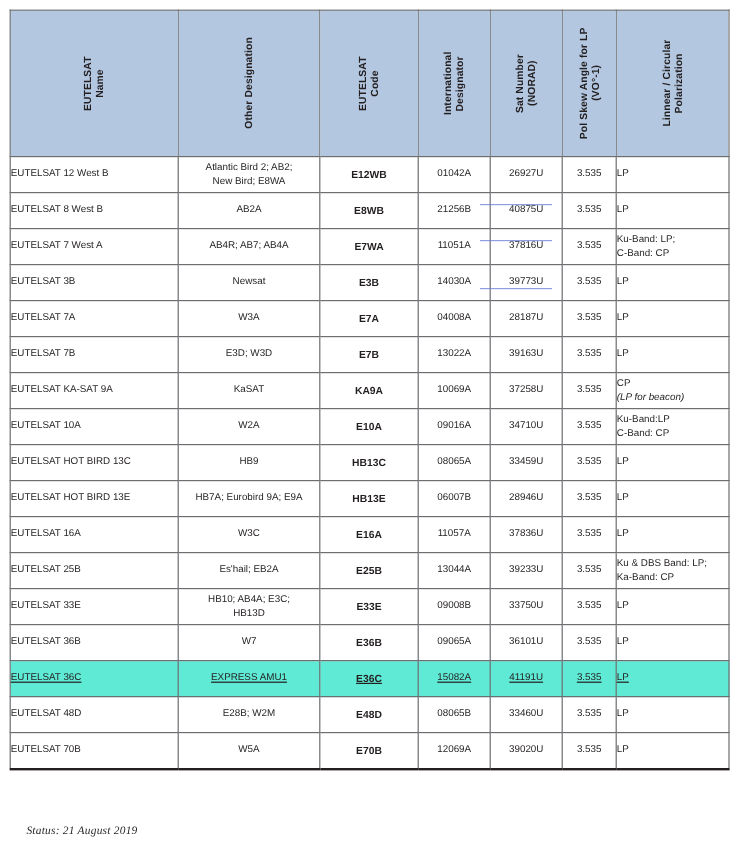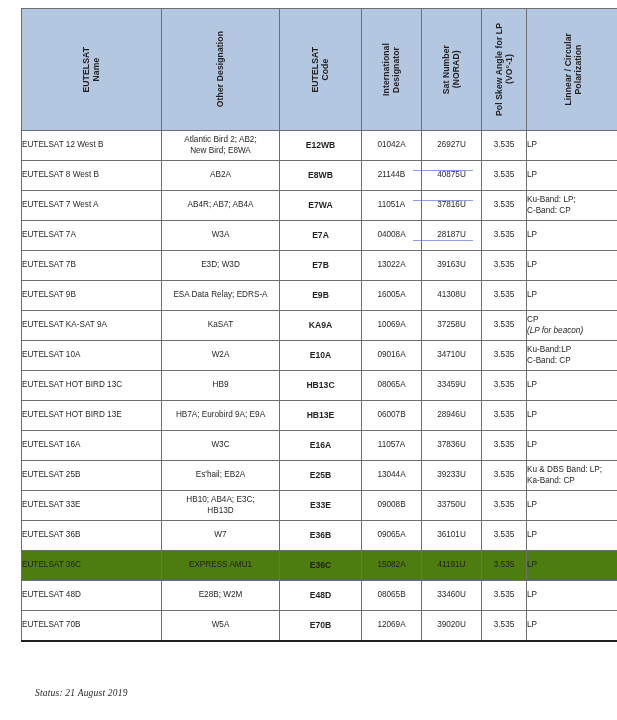--- a/index.html
+++ b/index.html
@@ -10,21 +10,21 @@
   body {
     width: 617px;
     height: 720px;
     font-family: "Liberation Sans", sans-serif;
     color: #231f20;
     overflow: hidden;
     position: relative;
   }
   #page {
     position: absolute;
-    left: 13px; top: 0;
+    left: 0; top: 0;
     width: 539px;
     height: 720px;
   }
   table.sat-table {
     position: absolute;
     left: 8px;
     top: 8px;
     width: 599px;
     border-collapse: collapse;
     table-layout: fixed;
@@ -79,23 +79,24 @@
   }
   td.c-name   { text-align: left; }
   td.c-other  { text-align: center; }
   td.c-code   { text-align: center; font-weight: bold; font-size: 8.6px; }
   td.c-intl   { text-align: center; }
   td.c-sat    { text-align: center; }
   td.c-pol    { text-align: center; }
   td.c-lin    { text-align: left; margin-top: 47px; }
 
   tr.highlight td {
-    background: #4d7c0f;
+    background: #5eead4;
     border-top: 1px solid #6d6e71;
     border-bottom: 1px solid #6d6e71;
+    text-decoration: underline;
   }
   tbody tr:last-child td { border-bottom: 2px solid #231f20; }
 
   .sub-italic {
     font-style: italic;
     display: block;
   }
 
   .footer-note {
     position: absolute;
@@ -185,59 +186,59 @@
           <td class="c-code">E12WB</td>
           <td class="c-intl">01042A</td>
           <td class="c-sat">26927U</td>
           <td class="c-pol">3.535</td>
           <td class="c-lin"><span>LP</span></td>
         </tr>
         <tr>
           <td class="c-name">EUTELSAT 8 West B</td>
           <td class="c-other">AB2A</td>
           <td class="c-code">E8WB</td>
-          <td class="c-intl">21144B</td>
+          <td class="c-intl">21256B</td>
           <td class="c-sat">40875U</td>
           <td class="c-pol">3.535</td>
           <td class="c-lin"><span>LP</span></td>
         </tr>
         <tr>
           <td class="c-name">EUTELSAT 7 West A</td>
           <td class="c-other">AB4R; AB7; AB4A</td>
           <td class="c-code">E7WA</td>
           <td class="c-intl">11051A</td>
           <td class="c-sat">37816U</td>
           <td class="c-pol">3.535</td>
           <td class="c-lin"><span>Ku-Band: LP;
 C-Band: CP</span></td>
         </tr>
         <tr>
+          <td class="c-name">EUTELSAT 3B</td>
+          <td class="c-other">Newsat</td>
+          <td class="c-code">E3B</td>
+          <td class="c-intl">14030A</td>
+          <td class="c-sat">39773U</td>
+          <td class="c-pol">3.535</td>
+          <td class="c-lin"><span>LP</span></td>
+        </tr>
+        <tr>
           <td class="c-name">EUTELSAT 7A</td>
           <td class="c-other">W3A</td>
           <td class="c-code">E7A</td>
           <td class="c-intl">04008A</td>
           <td class="c-sat">28187U</td>
           <td class="c-pol">3.535</td>
           <td class="c-lin"><span>LP</span></td>
         </tr>
         <tr>
           <td class="c-name">EUTELSAT 7B</td>
           <td class="c-other">E3D; W3D</td>
           <td class="c-code">E7B</td>
           <td class="c-intl">13022A</td>
           <td class="c-sat">39163U</td>
-          <td class="c-pol">3.535</td>
-          <td class="c-lin"><span>LP</span></td>
-        </tr>
-        <tr>
-          <td class="c-name">EUTELSAT 9B</td>
-          <td class="c-other">ESA Data Relay; EDRS-A</td>
-          <td class="c-code">E9B</td>
-          <td class="c-intl">16005A</td>
-          <td class="c-sat">41308U</td>
           <td class="c-pol">3.535</td>
           <td class="c-lin"><span>LP</span></td>
         </tr>
         <tr>
           <td class="c-name">EUTELSAT KA-SAT 9A</td>
           <td class="c-other">KaSAT</td>
           <td class="c-code">KA9A</td>
           <td class="c-intl">10069A</td>
           <td class="c-sat">37258U</td>
           <td class="c-pol">3.535</td>

